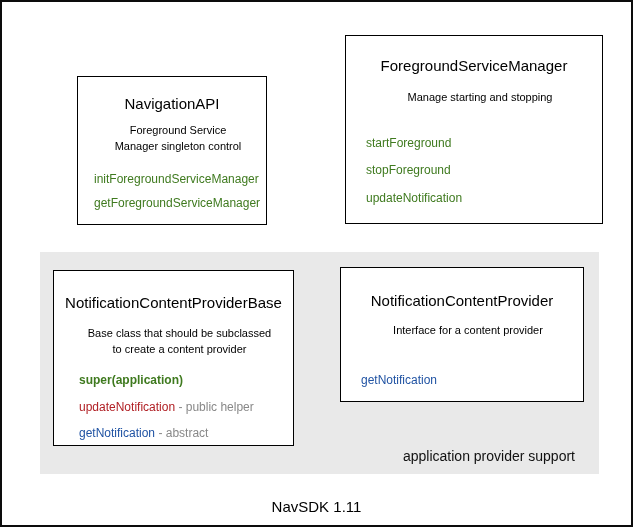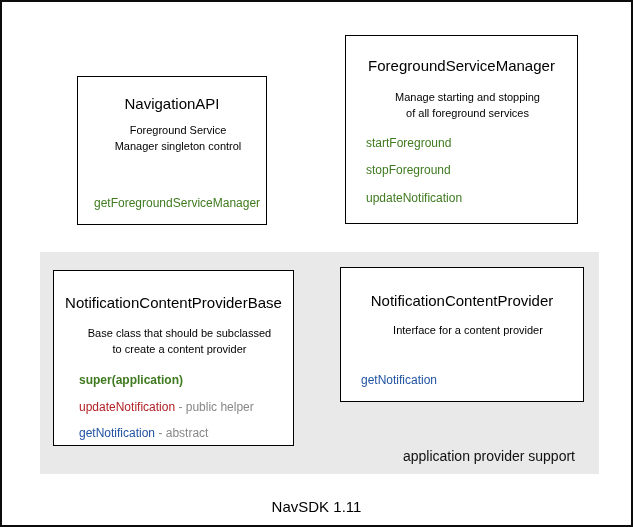--- a/index.html
+++ b/index.html
@@ -72,47 +72,47 @@
   .caption {
     position: absolute;
     left: 0; right: 0;
     top: 496px;
     text-align: center;
     font-size: 15px;
     color: #000000;
   }
 
   #box-nav  { left: 75px;  top: 74px;  width: 190px; height: 149px; }
-  #box-fsm  { left: 343px; top: 33px;  width: 233px; height: 189px; }
+  #box-fsm  { left: 343px; top: 33px;  width: 258px; height: 189px; }
   #box-ncpb { left: 51px;  top: 268px; width: 241px; height: 176px; }
   #box-ncp  { left: 338px; top: 265px; width: 244px; height: 135px; padding-left: 16px; }
 </style>
 </head>
 <body>
 
 <div class="canvas">
 
   <div class="region">
     <div class="region-label">application provider support</div>
   </div>
 
   <div class="classbox" id="box-nav">
     <div class="box-title" style="top:18px;">NavigationAPI</div>
     <div class="box-desc" style="top:45px;">
       <div>Foreground Service</div>
       <div>Manager singleton control</div>
     </div>
+    <div class="method green" style="top:95px; left:16px;">initForegroundServiceManager</div>
     <div class="method green" style="top:119px; left:16px;">getForegroundServiceManager</div>
   </div>
 
   <div class="classbox" id="box-fsm">
     <div class="box-title" style="top:21px;">ForegroundServiceManager</div>
     <div class="box-desc" style="top:53px;">
       <div>Manage starting and stopping</div>
-      <div>of all foreground services</div>
     </div>
     <div class="method green" style="top:100px; left:20px;">startForeground</div>
     <div class="method green" style="top:127px; left:20px;">stopForeground</div>
     <div class="method green" style="top:155px; left:20px;">updateNotification</div>
   </div>
 
   <div class="classbox" id="box-ncpb">
     <div class="box-title" style="top:23px;">NotificationContentProviderBase</div>
     <div class="box-desc" style="top:54px;">
       <div>Base class that should be subclassed</div>

